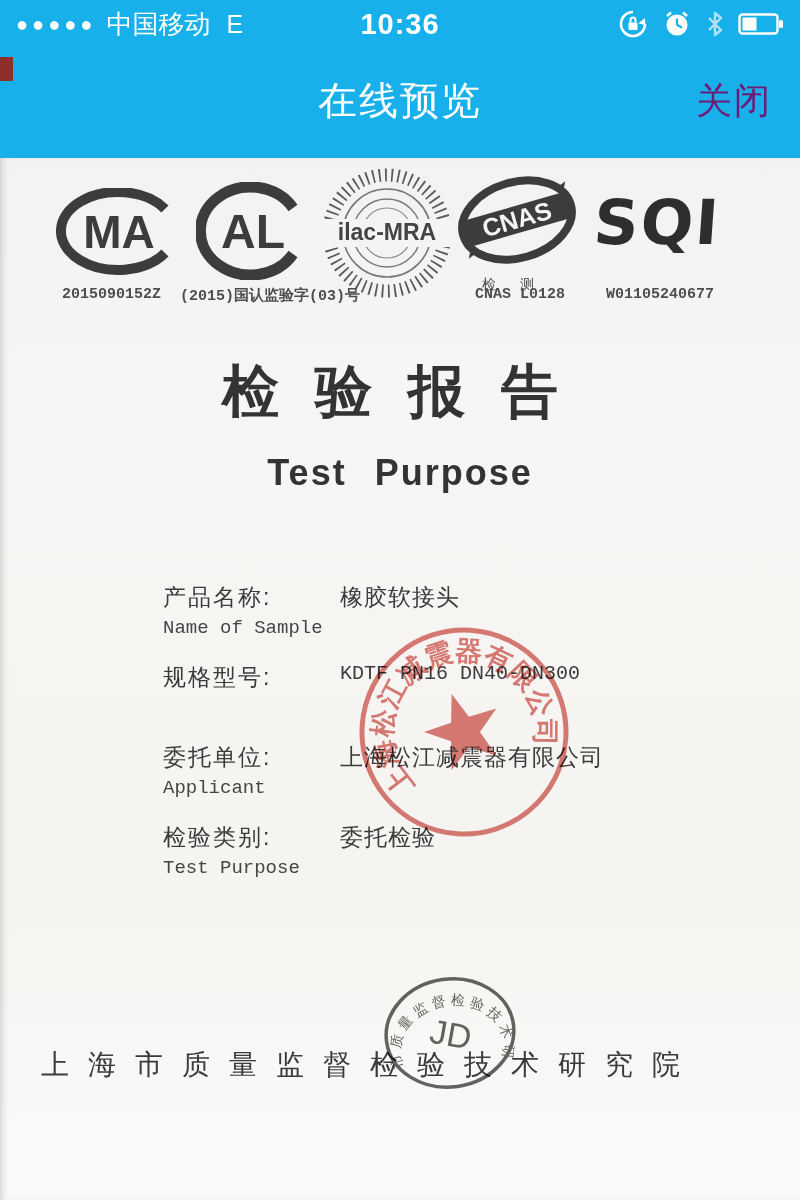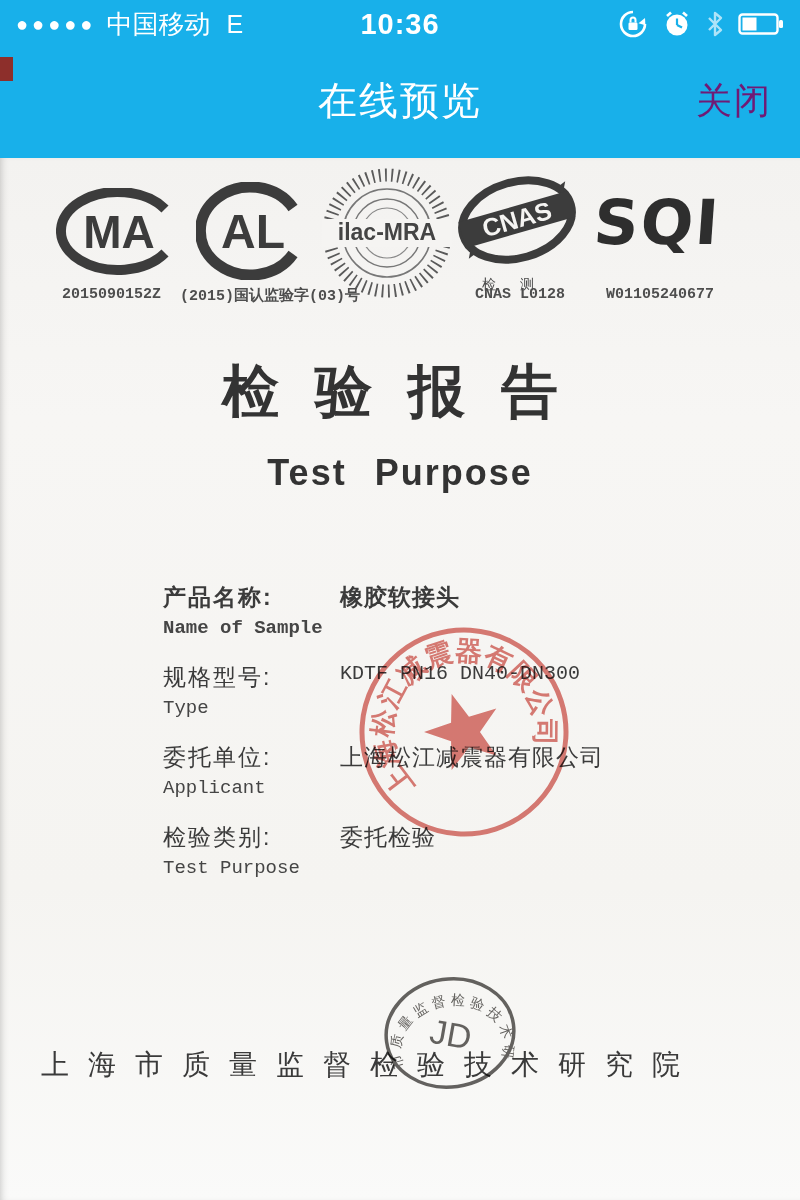--- a/index.html
+++ b/index.html
@@ -120,28 +120,27 @@
     <div class="logo sqi-text" style="left:594px;top:28px;">SQI</div>
 
     <div class="code" style="left:62px;top:128px;">2015090152Z</div>
     <div class="code" style="left:180px;top:128px;">(2015)国认监验字(03)号</div>
     <div class="code" style="left:475px;top:128px;">CNAS L0128</div>
     <div class="code" style="left:606px;top:128px;">W01105240677</div>
 
     <div class="doc-title" style="top:196px;">检验报告</div>
     <div class="doc-subtitle" style="top:294px;">Test Purpose</div>
 
-    <div class="field" style="top:424px;font-weight:bold;">
+    <div class="field" style="top:424px;">
       <div class="f-label-cn">产品名称:</div>
       <div class="f-label-en">Name of Sample</div>
       <div class="f-value">橡胶软接头</div>
     </div>
     <div class="field" style="top:504px;">
       <div class="f-label-cn">规格型号:</div>
-      <div class="f-label-en">Type</div>
       <div class="f-value mono">KDTF PN16 DN40-DN300</div>
     </div>
     <div class="field" style="top:584px;">
       <div class="f-label-cn">委托单位:</div>
       <div class="f-label-en">Applicant</div>
       <div class="f-value">上海松江减震器有限公司</div>
     </div>
     <div class="field" style="top:664px;">
       <div class="f-label-cn">检验类别:</div>
       <div class="f-label-en">Test Purpose</div>

